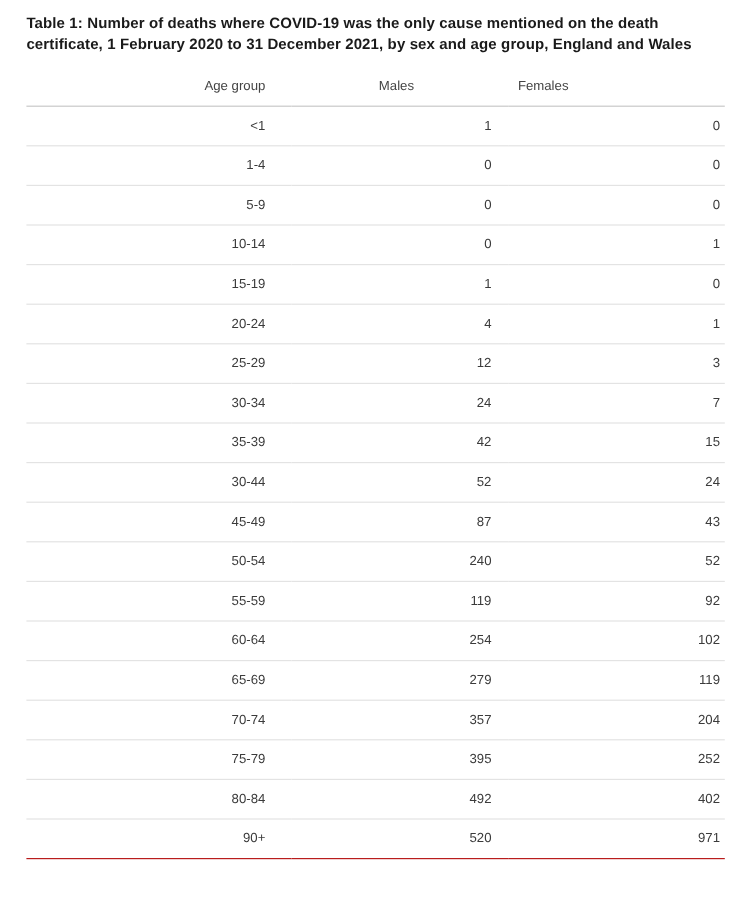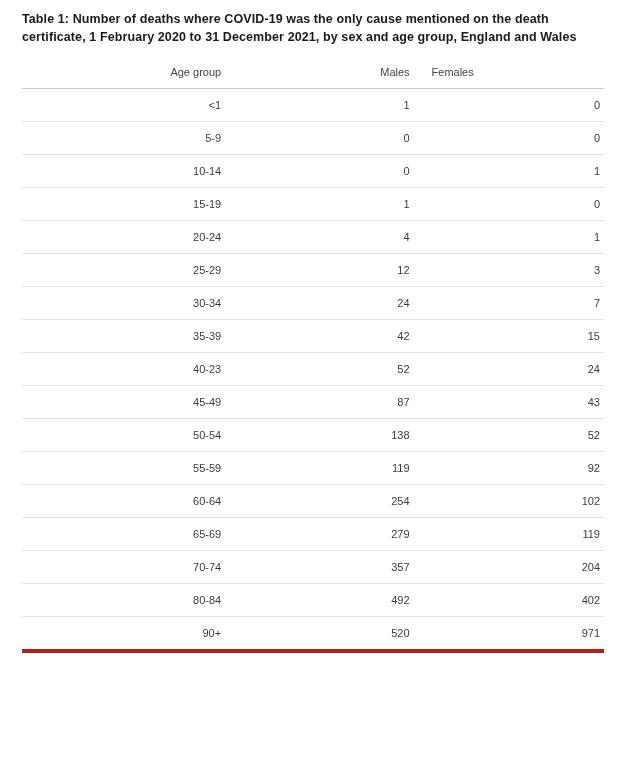--- a/index.html
+++ b/index.html
@@ -39,36 +39,36 @@
     text-align: right;
     padding: 6px 8px 10px 8px;
     border-bottom: 1px solid #c9c9c9;
     font-size: 11px;
   }
   table.data-table thead th.col-age {
     text-align: right;
     padding-right: 22px;
   }
   table.data-table thead th.col-males {
-    text-align: right;
+    text-align: center;
     padding-right: 14px;
   }
   table.data-table thead th.col-females {
     text-align: left;
     padding-right: 4px;
   }
   table.data-table tbody td {
     padding: 10px 8px;
     border-bottom: 1px solid #e3e3e3;
     text-align: right;
     font-size: 11px;
     color: #3b3b3b;
   }
   table.data-table tbody tr:last-child td {
-    border-bottom: 4px solid #b91c1c;
+    border-bottom: 1px solid #b91c1c;
   }
   table.data-table tbody td.col-age {
     padding-right: 22px;
     width: 38%;
   }
   table.data-table tbody td.col-males {
     padding-right: 14px;
     width: 31%;
   }
   table.data-table tbody td.col-females {
@@ -88,20 +88,25 @@
       <tr>
         <th class="col-age">Age group</th>
         <th class="col-males">Males</th>
         <th class="col-females">Females</th>
       </tr>
     </thead>
     <tbody>
       <tr>
         <td class="col-age">&lt;1</td>
         <td class="col-males">1</td>
+        <td class="col-females">0</td>
+      </tr>
+      <tr>
+        <td class="col-age">1-4</td>
+        <td class="col-males">0</td>
         <td class="col-females">0</td>
       </tr>
       <tr>
         <td class="col-age">5-9</td>
         <td class="col-males">0</td>
         <td class="col-females">0</td>
       </tr>
       <tr>
         <td class="col-age">10-14</td>
         <td class="col-males">0</td>
@@ -126,32 +131,32 @@
         <td class="col-age">30-34</td>
         <td class="col-males">24</td>
         <td class="col-females">7</td>
       </tr>
       <tr>
         <td class="col-age">35-39</td>
         <td class="col-males">42</td>
         <td class="col-females">15</td>
       </tr>
       <tr>
-        <td class="col-age">40-23</td>
+        <td class="col-age">30-44</td>
         <td class="col-males">52</td>
         <td class="col-females">24</td>
       </tr>
       <tr>
         <td class="col-age">45-49</td>
         <td class="col-males">87</td>
         <td class="col-females">43</td>
       </tr>
       <tr>
         <td class="col-age">50-54</td>
-        <td class="col-males">138</td>
+        <td class="col-males">240</td>
         <td class="col-females">52</td>
       </tr>
       <tr>
         <td class="col-age">55-59</td>
         <td class="col-males">119</td>
         <td class="col-females">92</td>
       </tr>
       <tr>
         <td class="col-age">60-64</td>
         <td class="col-males">254</td>
@@ -161,20 +166,25 @@
         <td class="col-age">65-69</td>
         <td class="col-males">279</td>
         <td class="col-females">119</td>
       </tr>
       <tr>
         <td class="col-age">70-74</td>
         <td class="col-males">357</td>
         <td class="col-females">204</td>
       </tr>
       <tr>
+        <td class="col-age">75-79</td>
+        <td class="col-males">395</td>
+        <td class="col-females">252</td>
+      </tr>
+      <tr>
         <td class="col-age">80-84</td>
         <td class="col-males">492</td>
         <td class="col-females">402</td>
       </tr>
       <tr>
         <td class="col-age">90+</td>
         <td class="col-males">520</td>
         <td class="col-females">971</td>
       </tr>
     </tbody>

